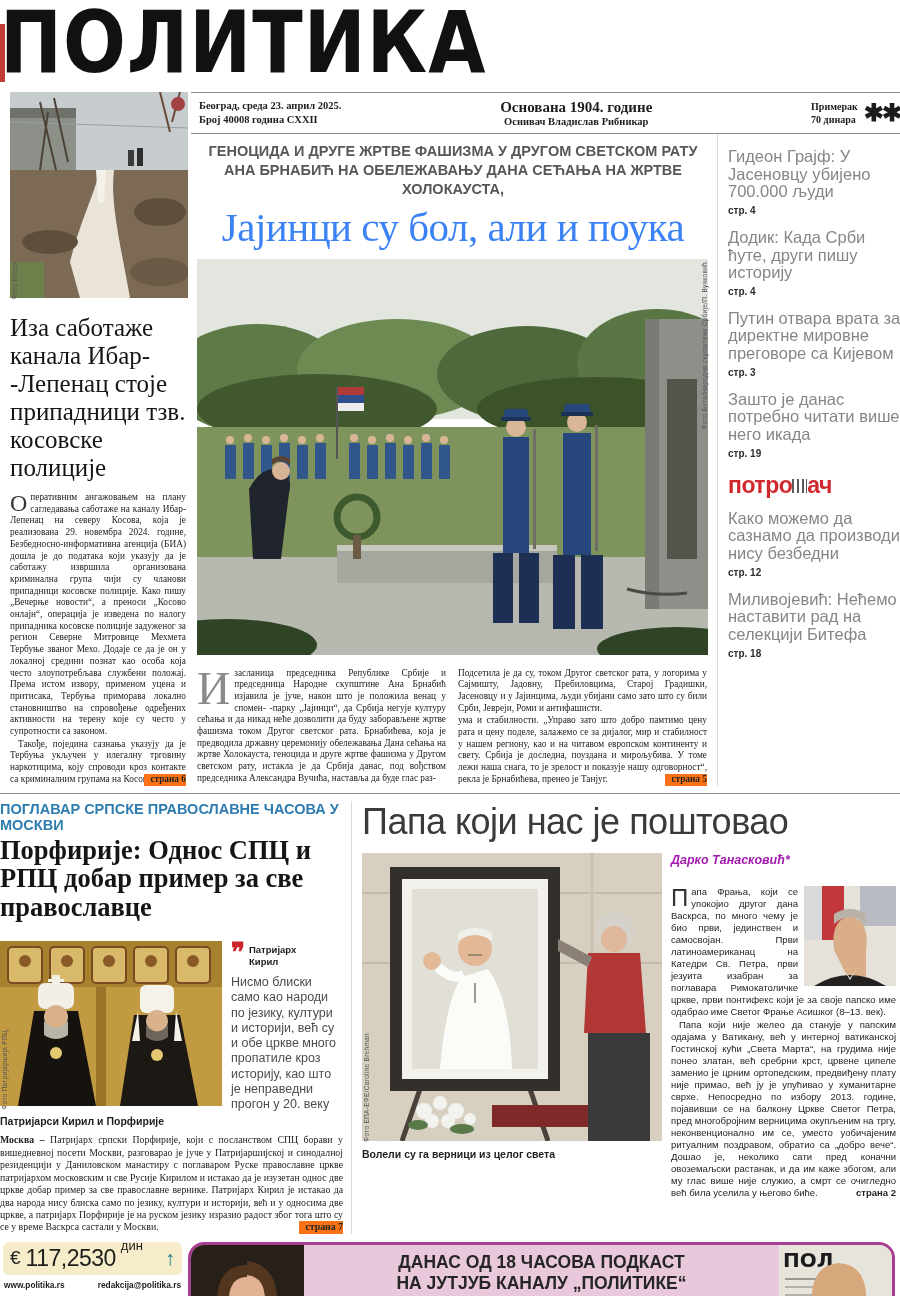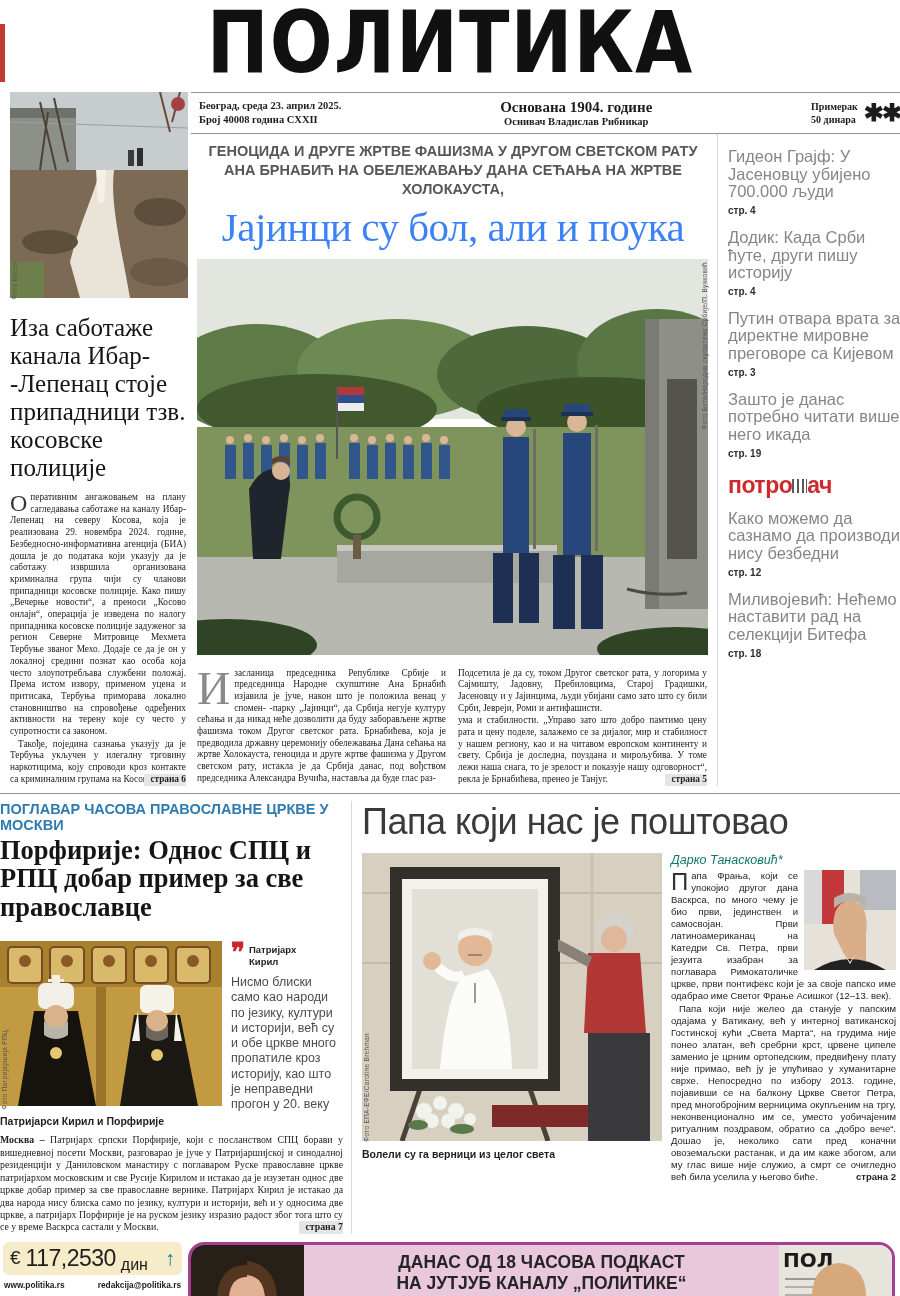--- a/index.html
+++ b/index.html
@@ -2,21 +2,21 @@
 <html><head>
 <meta charset="utf-8">
 <style>
   * { box-sizing: border-box; margin: 0; padding: 0; }
   body { width:900px; height:1296px; margin:0; background:#fff; color:#1c1c1c;
          font-family:"Liberation Serif", serif; overflow:hidden; }
   .page { position:relative; width:900px; height:1296px; overflow:hidden; }
   .red-strip { position:absolute; left:0; top:24px; width:5px; height:58px; background:#c23a34; }
 
   
-  .masthead { height:92px; text-align:center; overflow:visible; }
+  .masthead { height:92px; overflow:visible; }
   .logo { display:inline-block; font-family:"DejaVu Sans", sans-serif; font-weight:900;
           font-size:74px; line-height:86px; letter-spacing:1px; transform:scaleY(1.16);
           transform-origin:center 55%; color:#111; }
 
   
   .top { display:grid; grid-template-columns:181px 527px 192px;margin-left:10px; }
   .dateline { grid-column:2/4; grid-row:1; border-top:1.5px solid #8f8f8f; border-bottom:1.5px solid #8f8f8f;
               display:flex; justify-content:space-between; align-items:center; padding:5px 10px 5px 8px; height:42px; }
   .dl-left { font-size:10.5px; font-weight:bold; line-height:1.35; }
   .dl-mid { text-align:center; }
@@ -33,21 +33,21 @@
   .photo { position:relative; display:block; }
   .vcred { position:absolute; left:1px; bottom:3px; writing-mode:vertical-rl; transform:rotate(180deg);
            font-family:"Liberation Sans", sans-serif; font-size:6.5px; color:#555; letter-spacing:.3px; }
   .vcred.right { left:auto; right:1px; bottom:auto; top:3px; }
 
   .left-head { font-size:25px; line-height:1.12; margin:12px 0 10px; font-weight:normal; color:#151515; }
   .bodytext { font-size:9.3px; line-height:1.26; text-align:justify; color:#222; position:relative; }
   .bodytext p + p { text-indent:8px; margin-top:1px; }
   .dropcap { float:left; font-size:40px; line-height:.82; padding:2px 3px 0 0; color:#333; }
   .dropcap.small { font-size:24px; }
-  .pageref { position:absolute; right:0; bottom:0; background:#e5e5e5; padding-left:6px; font-weight:bold; }
+  .pageref { position:absolute; right:0; bottom:0; background:#f97316; padding-left:6px; font-weight:bold; }
 
   .kicker { font-family:"Liberation Sans", sans-serif; font-weight:bold; font-size:14.5px; color:#56575a;
             text-align:center; line-height:1.3; }
   .main-head { font-size:41px; text-align:center; font-weight:normal; color:#3b82f6; margin:4px 0 8px; letter-spacing:-.5px; }
   .lead-body { display:flex; gap:12px; margin-top:9px; }
   .lead-body .col { width:249px; }
   .lead-drop { float:left; font-size:46px; line-height:.8; padding:3px 4px 0 0; color:#8a8a8a; }
 
   .sb-item { margin-bottom:13px; }
   .sb-head { font-size:16.5px; line-height:1.07; color:#85868a; font-weight:400; }
@@ -69,30 +69,30 @@
   .qtext { font-size:12.5px; color:#4c4c4e; line-height:1.22; margin-top:7px; }
   .caption { font-family:"Liberation Sans", sans-serif; font-weight:bold; font-size:10.5px; margin:3px 0 7px; color:#1e1e1e; }
   .church-body { font-size:9.8px; line-height:1.27; }
   .church-body b { }
   .pope { padding-left:10px; }
   .pope-head { font-family:"Liberation Sans", sans-serif; font-size:36px; color:#3a3a3c; font-weight:400; margin:0 0 10px; letter-spacing:-.5px; }
   .pope-row { display:flex; gap:9px; }
   .pope-left { width:300px; }
   .pope-text { width:225px; font-family:"Liberation Sans", sans-serif; font-size:9.5px; line-height:1.26;
                text-align:justify; color:#242424; position:relative; }
-  .byline { font-style:italic; font-weight:normal; font-size:12.5px; margin-bottom:2px; color:#0f766e; }
+  .byline { font-style:italic; font-weight:bold; font-size:12.5px; margin-bottom:18px; color:#a21caf; }
   .tan-wrap { float:right; margin:0 0 4px 6px; }
   .pope-text p + p { text-indent:8px; margin-top:1px; }
 
   
   .footer { display:flex; margin-top:8px; height:146px; }
   .f-left { width:186px; padding:0 4px 0 3px; font-family:"Liberation Sans", sans-serif; }
   .currency { background:#f6ecc9; border-radius:6px; height:33px; display:flex; align-items:center; padding:0 7px; gap:5px; }
   .cur-sym { font-size:19px; color:#222; } .cur-val { font-size:23px; color:#1d1d1d; letter-spacing:-.5px; }
-  .cur-unit { font-size:16px; align-self:flex-end; padding-bottom:1px; } 
+  .cur-unit { font-size:13px; align-self:flex-end; padding-bottom:22px; } 
   .cur-arrow { margin-left:auto; color:#157f8d; font-size:20px; font-weight:bold; }
   .links { display:flex; justify-content:space-between; font-size:8.3px; font-weight:bold; margin:5px 1px 6px; color:#1c1c1c; }
   .weather { display:flex; gap:5px; }
   .wbox { background:#d2e4f1; border-radius:8px; width:88px; height:44px; display:flex; align-items:center; gap:5px; padding:0 4px 0 6px; }
   .wlabel { font-weight:bold; font-size:10.5px; }
 
   .ad { flex:1; margin:0 5px 0 2px; background:#eac8dc; border:3px solid #a63f92; border-radius:16px;
         display:flex; overflow:hidden; font-family:"Liberation Sans", sans-serif; }
   .ad-mid { flex:1; display:flex; flex-direction:column; padding:7px 4px 4px; }
   .ad-title { text-align:center; font-weight:bold; font-size:17.5px; line-height:1.18; color:#252525; }
@@ -115,21 +115,21 @@
         <div>Београд, среда 23. април 2025.</div>
         <div>Број 40008 година CXXII</div>
       </div>
       <div class="dl-mid">
         <div class="f1">Основана 1904. године</div>
         <div class="f2">Оснивач Владислав Рибникар</div>
       </div>
       <div class="dl-right">
         <div class="p">
           <div>Примерак</div>
-          <div>50 динара</div>
+          <div>70 динара</div>
         </div>
         <div class="stars">✱✱</div>
       </div>
     </div>
 
     <aside class="left-col">
       <div class="photo">
         <svg width="178" height="206" viewBox="0 0 178 206">
           <rect width="178" height="78" fill="#c7ccce"></rect>
           <rect x="0" y="16" width="66" height="92" fill="#8d9089"></rect>
@@ -277,21 +277,21 @@
       </div>
       <div class="sb-item">
         <div class="sb-head">Миливојевић: Нећемо наставити рад на селекцији Битефа</div>
         <div class="sb-page">стр. 18</div>
       </div>
     </aside>
   </div>
 
   <div class="bottom">
     <section class="church">
-      <div class="church-kicker">ПОГЛАВАР ЧАСОВА ПРАВОСЛАВНЕ ЦРКВЕ У МОСКВИ</div>
+      <div class="church-kicker">ПОГЛАВАР СРПСКЕ ПРАВОСЛАВНЕ ЧАСОВА У МОСКВИ</div>
       <h2 class="church-head">Порфирије: Однос СПЦ и РПЦ добар пример за све православце</h2>
       <div class="church-media">
         <div class="photo">
           <svg width="222" height="165" viewBox="0 0 222 165">
             <rect width="222" height="165" fill="#c29a42"></rect>
             <rect x="0" y="0" width="222" height="46" fill="#a8812f"></rect>
             <g fill="#d9b96a" stroke="#7a4a22" stroke-width="2">
               <rect x="8" y="6" width="34" height="36" rx="4"></rect>
                 <rect x="50" y="6" width="34" height="36" rx="4"></rect>
               <rect x="92" y="6" width="34" height="36" rx="4"></rect>
@@ -391,21 +391,21 @@
               <rect width="92" height="100" fill="#e6e2da"></rect>
               <rect x="0" y="0" width="40" height="54" fill="#c2383a"></rect>
               <rect x="0" y="0" width="18" height="54" fill="#d9d9d9"></rect>
               <rect x="56" y="0" width="36" height="40" fill="#b8bcc2"></rect>
               <path d="M46 96 L30 64 q-4 -30 16 -34 q20 4 16 34 L62 96 Z" fill="#d9ae88"></path>
               <path d="M30 38 q16 -14 32 0 l0 -10 q-16 -10 -32 0 Z" fill="#b8b2a8"></path>
               <path d="M10 100 q36 -22 72 0 Z" fill="#23211f"></path>
               <path d="M40 84 l6 8 l6 -8 l-6 10 Z" fill="#f2f2f0"></path>
             </svg>
           </span>
-          <p style="text-indent:0"><span class="dropcap small">П</span><span>апа Фрања, који се упокојио другог дана Васкрса, по много чему је био први, јединствен и самосвојан. Први латиноамериканац на Катедри Св. Петра, први језуита изабран за поглавара Римокатоличке цркве, први понтифекс који је за своје папско име одабрао име Светог Фрање Асишког (12–13. век).</span></p>
+          <p style="text-indent:0"><span class="dropcap small">П</span><span>апа Фрања, који се упокојио другог дана Васкрса, по много чему је био први, јединствен и самосвојан. Први латиноамериканац на Катедри Св. Петра, први језуита изабран за поглавара Римокатоличке цркве, први понтифекс који је за своје папско име одабрао име Светог Фрање Асишког (8–13. век).</span></p>
           <p><span>Папа који није желео да станује у папским одајама у Ватикану, већ у интерној ватиканској Гостинској кући „Света Марта“, на грудима није понео златан, већ сребрни крст, црвене ципеле заменио је црним ортопедским, предвиђену плату није примао, већ ју је упућивао у хуманитарне сврхе. Непосредно по избору 2013. године, појавивши се на балкону Цркве Светог Петра, пред многобројним верницима окупљеним на тргу, неконвенционално им се, уместо уобичајеним ритуалним поздравом, обратио са „добро вече“. Дошао је, неколико сати пред коначни овоземаљски растанак, и да им каже збогом, али му глас више није служио, а смрт се очигледно већ била уселила у његово биће.</span></p>
           <span class="pageref" style="background:#fff">страна 2</span>
         </div>
       </div>
     </section>
   </div>
 
   <div class="footer">
     <div class="f-left">
       <div class="currency">

